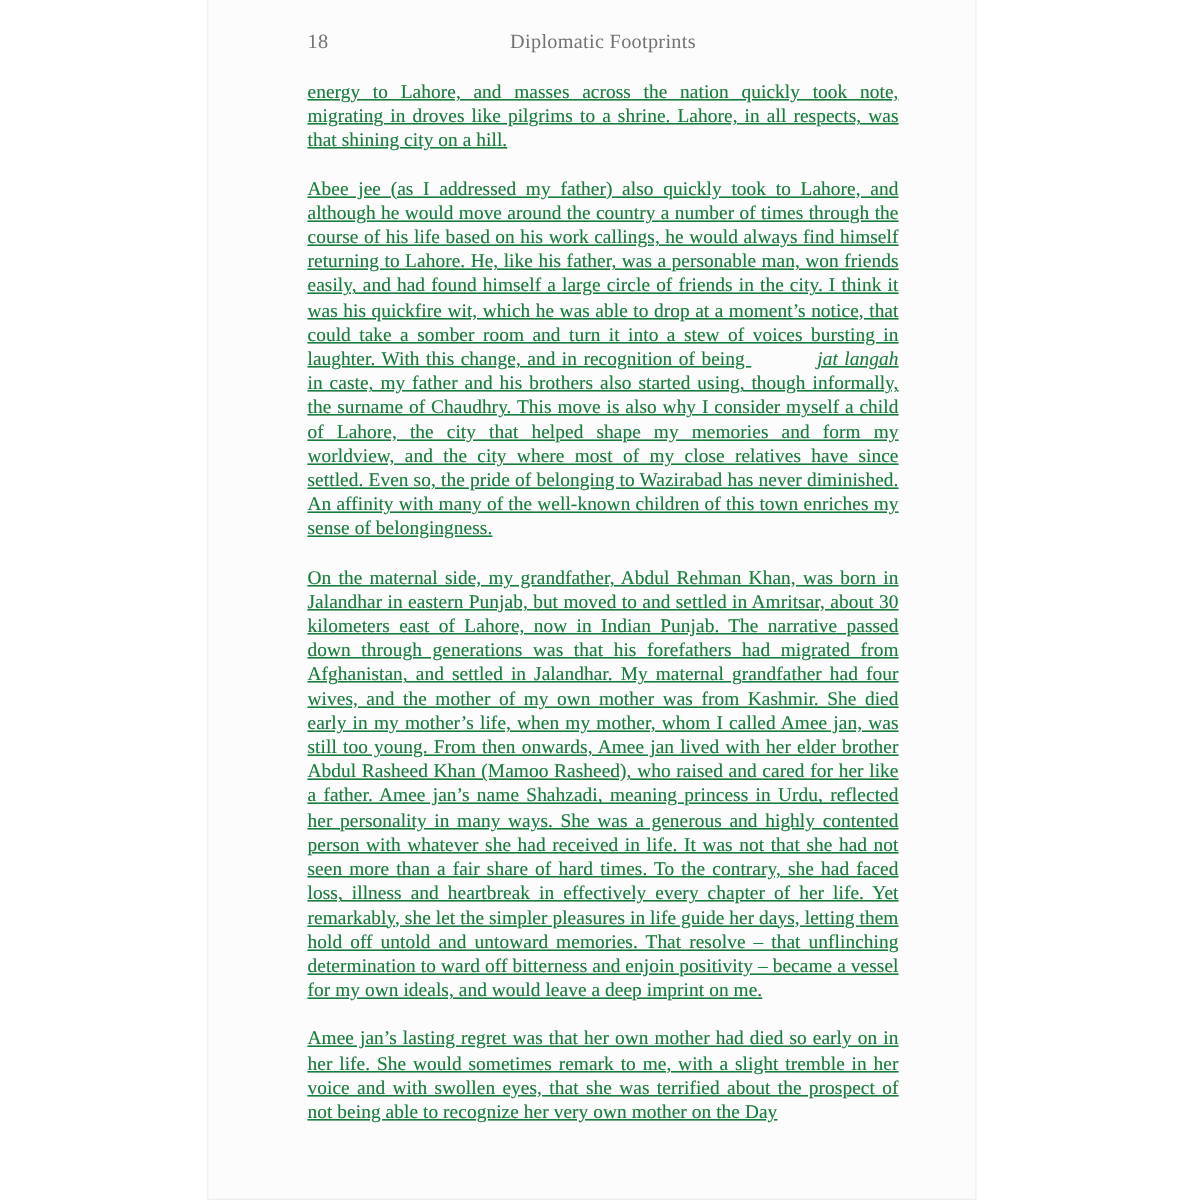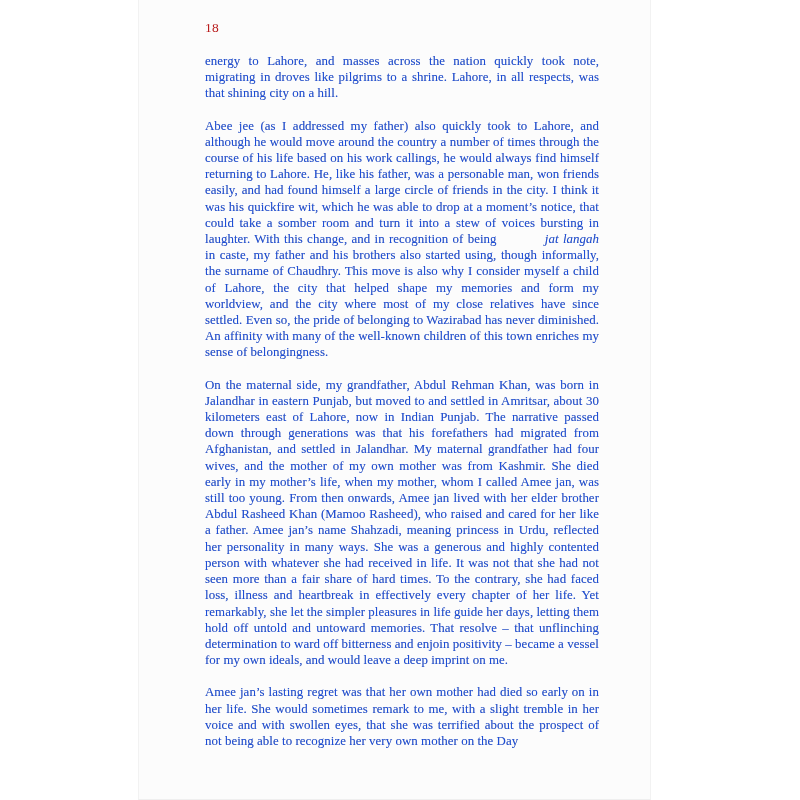--- a/index.html
+++ b/index.html
@@ -31,60 +31,62 @@
   .content {
     position: absolute;
     left: 66px;
     top: 20px;
     width: 394px;
   }
   .running-head {
     position: relative;
     height: 18px;
     font-size: 13.5px;
-    color: #b91c1c;
+    color: #737373;
     letter-spacing: 0.2px;
   }
   .page-num {
     position: absolute;
     left: 0;
     top: 0;
   }
   .head-title {
     position: absolute;
     left: 0;
     right: 0;
     top: 0;
     text-align: center;
   }
   .body-text {
     margin-top: 15px;
     font-size: 12.9px;
     line-height: 16.2px;
-    color: #1d4ed8;
+    color: #15803d;
     text-align: justify;
     letter-spacing: 0.05px;
     text-shadow: 0 0 0.5px rgba(70, 64, 58, 0.35);
+    text-decoration: underline;
   }
   .body-text p.para {
     margin: 0 0 16px 0;
   }
   .body-text em {
     font-style: italic;
     margin-left: 44px;
   }
 </style>
 </head>
 <body>
 
 <div class="canvas">
   <div class="book-page">
     <div class="content">
       <div class="running-head">
         <span class="page-num">18</span>
+        <span class="head-title">Diplomatic Footprints</span>
       </div>
       <div class="body-text">
           <p class="para"><span>energy to Lahore, and masses across the nation quickly took note, migrating in droves like pilgrims to a shrine. Lahore, in all respects, was that shining city on a hill.</span></p>
           <p class="para"><span>Abee jee (as I addressed my father) also quickly took to Lahore, and although he would move around the country a number of times through the course of his life based on his work callings, he would always find himself returning to Lahore. He, like his father, was a personable man, won friends easily, and had found himself a large circle of friends in the city. I think it was his quickfire wit, which he was able to drop at a moment’s notice, that could take a somber room and turn it into a stew of voices bursting in laughter. With this change, and in recognition of being </span><em>jat langah</em><span> in caste, my father and his brothers also started using, though informally, the surname of Chaudhry. This move is also why I consider myself a child of Lahore, the city that helped shape my memories and form my worldview, and the city where most of my close relatives have since settled. Even so, the pride of belonging to Wazirabad has never diminished. An affinity with many of the well-known children of this town enriches my sense of belongingness.</span></p>
           <p class="para"><span>On the maternal side, my grandfather, Abdul Rehman Khan, was born in Jalandhar in eastern Punjab, but moved to and settled in Amritsar, about 30 kilometers east of Lahore, now in Indian Punjab. The narrative passed down through generations was that his forefathers had migrated from Afghanistan, and settled in Jalandhar. My maternal grandfather had four wives, and the mother of my own mother was from Kashmir. She died early in my mother’s life, when my mother, whom I called Amee jan, was still too young. From then onwards, Amee jan lived with her elder brother Abdul Rasheed Khan (Mamoo Rasheed), who raised and cared for her like a father. Amee jan’s name Shahzadi, meaning princess in Urdu, reflected her personality in many ways. She was a generous and highly contented person with whatever she had received in life. It was not that she had not seen more than a fair share of hard times. To the contrary, she had faced loss, illness and heartbreak in effectively every chapter of her life. Yet remarkably, she let the simpler pleasures in life guide her days, letting them hold off untold and untoward memories. That resolve – that unflinching determination to ward off bitterness and enjoin positivity – became a vessel for my own ideals, and would leave a deep imprint on me.</span></p>
           <p class="para"><span>Amee jan’s lasting regret was that her own mother had died so early on in her life. She would sometimes remark to me, with a slight tremble in her voice and with swollen eyes, that she was terrified about the prospect of not being able to recognize her very own mother on the Day</span></p>
         </div>
     </div>
   </div>
 </div>

